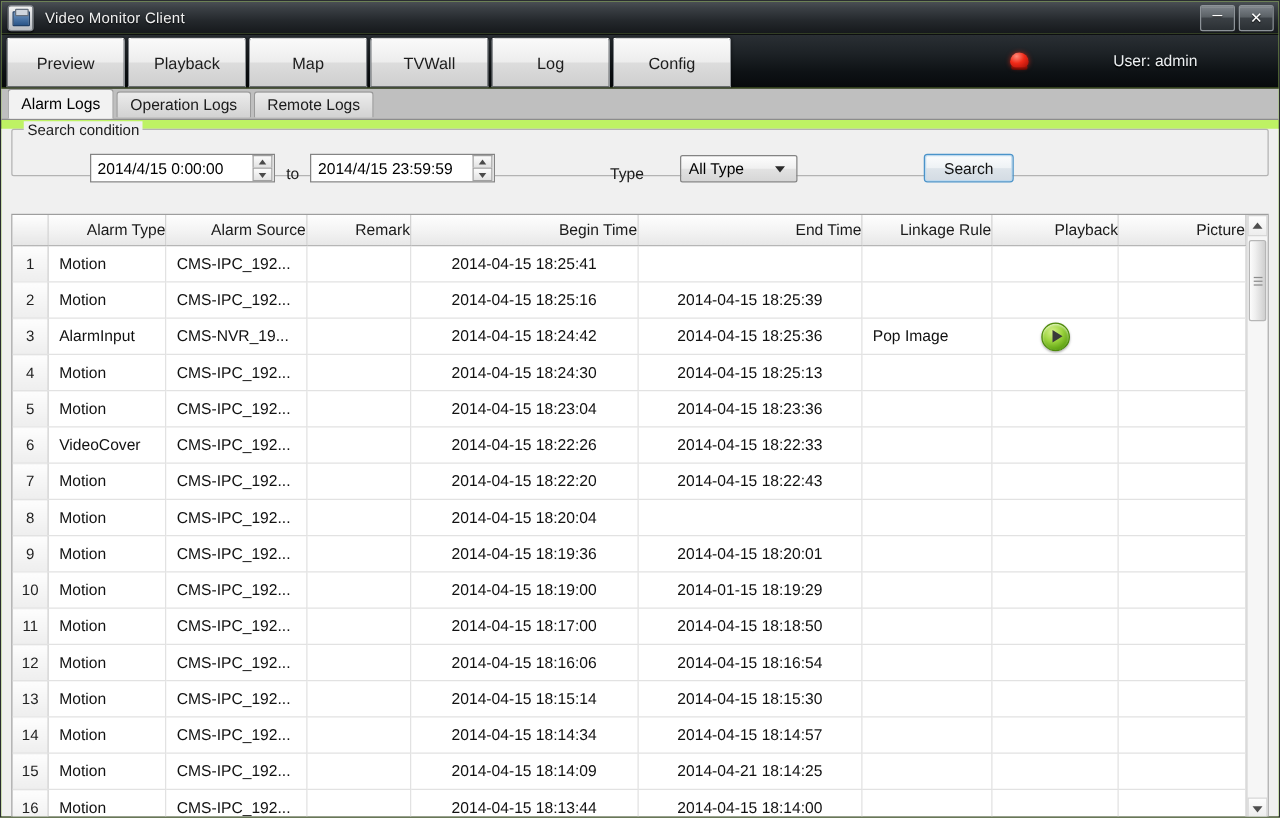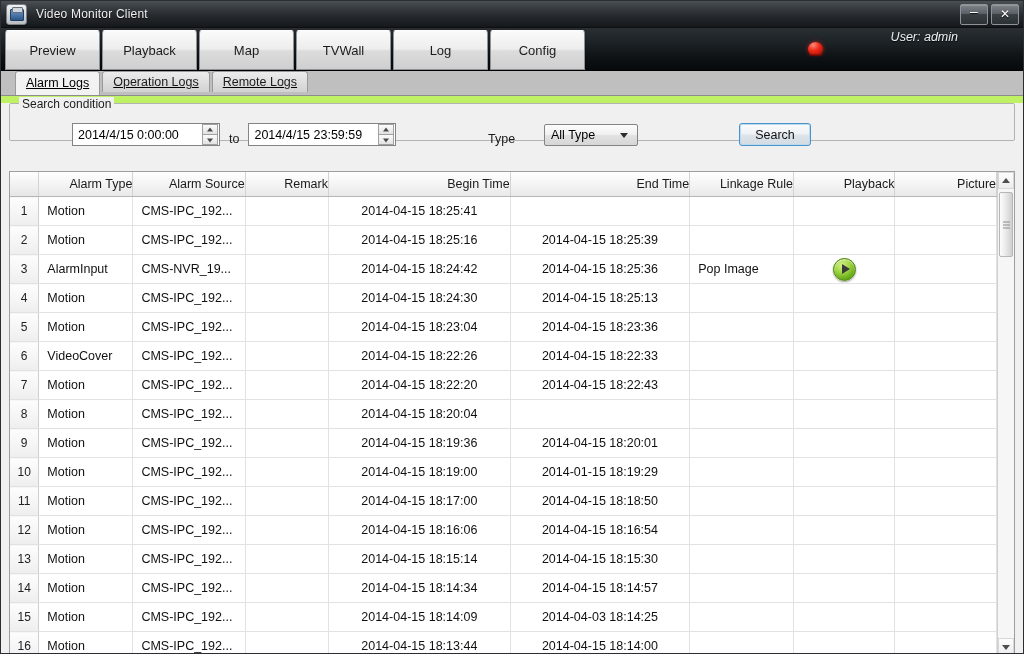--- a/index.html
+++ b/index.html
@@ -159,43 +159,41 @@
   #alarm-lamp .base {
     position: absolute;
     left: 2px; top: 11px;
     width: 13px; height: 4px;
     border-radius: 2px;
     background: linear-gradient(to bottom, #8f1208, #4a0703);
   }
   #user-label {
     position: absolute;
     right: 65px;
-    top: 2px;
+    top: 14px;
     color: #eceff1;
     font-size: 12.5px;
     text-shadow: 0 1px 1px rgba(0,0,0,0.9);
     white-space: nowrap;
-    font-style: italic;
   }
 
   
   #subtabs-wrap {
     position: relative;
     height: 24px;
     background: #bfbfbf;
     border-bottom: 1px solid #8c8c8c;
   }
   #subtabs {
     position: absolute;
-    left: 14px;
+    left: 5px;
     bottom: 0;
     display: flex;
-    align-items: flex-start;
+    align-items: center;
     height: 24px;
-    text-decoration: underline;
   }
   .subtab {
     height: 21px;
     line-height: 21px;
     padding: 0 10px;
     font-size: 12.5px;
     color: #1b1b1b;
     background: linear-gradient(to bottom, #ececec, #d2d2d2);
     border: 1px solid #9a9a9a;
     border-bottom: none;
@@ -762,21 +760,21 @@
                 <td class="c-left"></td>
                 <td class="c-center"></td>
                 <td class="c-center"></td>
               </tr>
               <tr>
                 <td class="idx">15</td>
                 <td class="c-left">Motion</td>
                 <td class="c-left">CMS-IPC_192...</td>
                 <td class="c-left"></td>
                 <td class="c-center">2014-04-15 18:14:09</td>
-                <td class="c-center">2014-04-03 18:14:25</td>
+                <td class="c-center">2014-04-21 18:14:25</td>
                 <td class="c-left"></td>
                 <td class="c-center"></td>
                 <td class="c-center"></td>
               </tr>
               <tr>
                 <td class="idx">16</td>
                 <td class="c-left">Motion</td>
                 <td class="c-left">CMS-IPC_192...</td>
                 <td class="c-left"></td>
                 <td class="c-center">2014-04-15 18:13:44</td>

